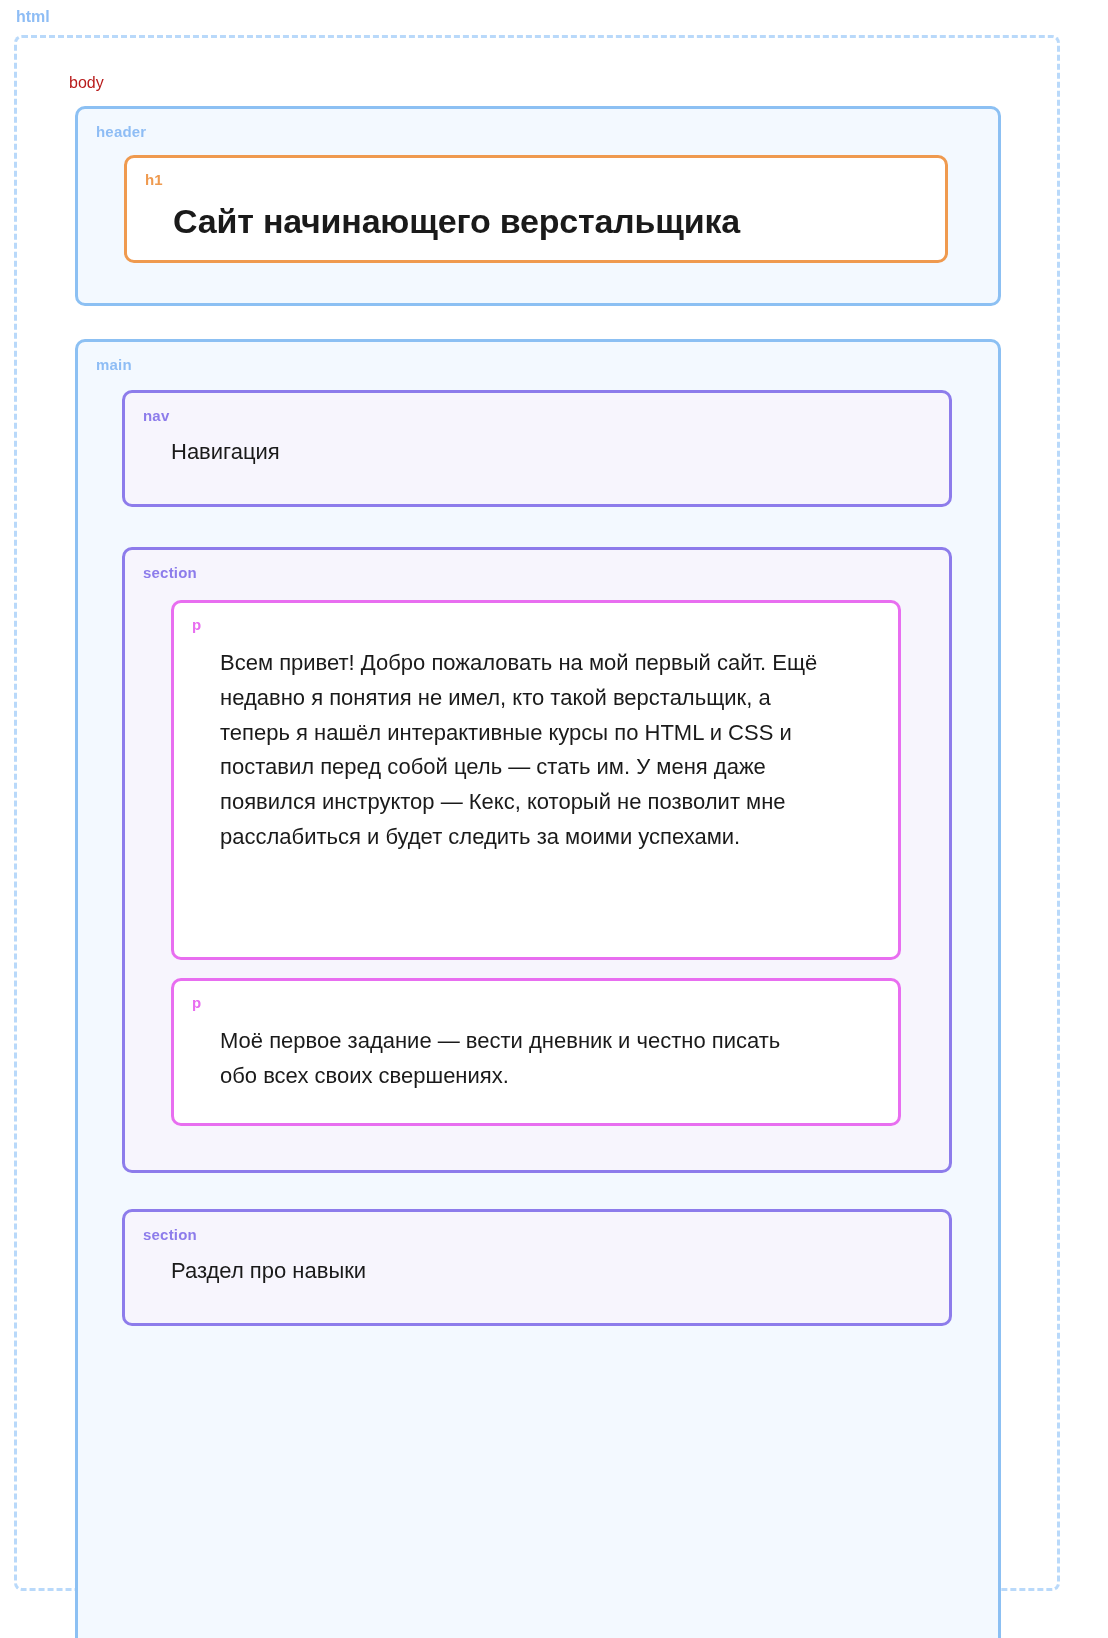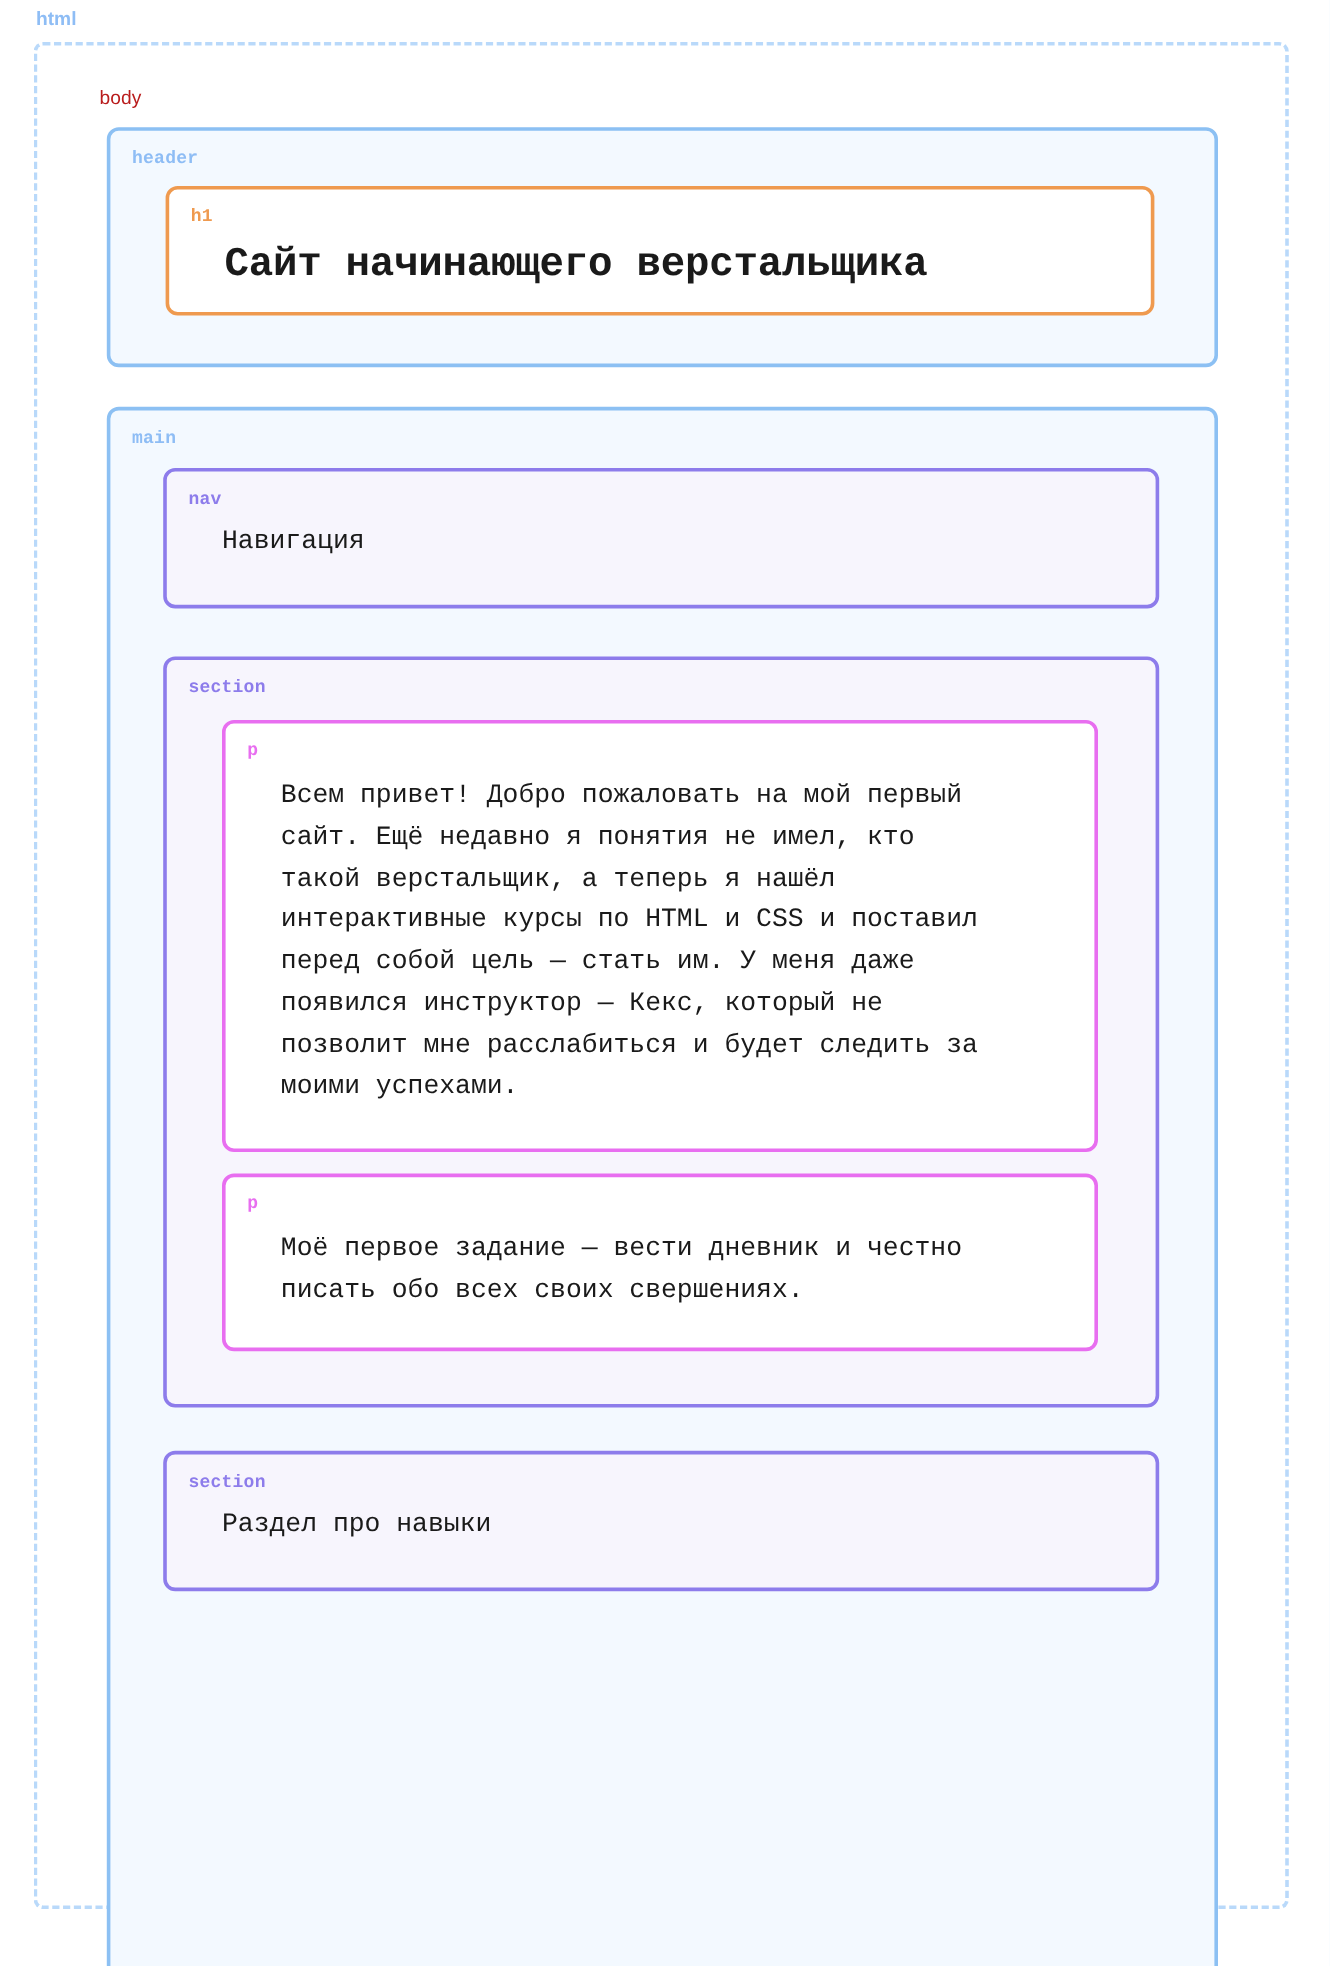--- a/index.html
+++ b/index.html
@@ -29,21 +29,21 @@
   }
   .content-text {
     font-size: 22px;
     line-height: 1.55;
     color: #1a1a1a;
   }
 
   
   .html-wrap {
     position: absolute;
-    left: 28px;
+    left: 14px;
     top: 8px;
     width: 1080px;
   }
   .html-label {
     color: #8ebdf5;
     font-weight: bold;
     font-size: 16px;
     margin-left: 2px;
     margin-bottom: 9px;
     display: block;
@@ -71,21 +71,20 @@
     margin-top: 14px;
   }
 
   
   .el-blue {
     border: 3px solid #8cc0f3;
     border-radius: 10px;
     background: #f3f9ff;
     margin: 0 34px 0 36px;
     padding: 14px 18px 20px 18px;
-    font-family: Liberation Mono, monospace;
   }
   .el-blue > .tag { color: #8ebdf5; }
 
   
   .el-purple {
     border: 3px solid #8d7ceb;
     border-radius: 10px;
     background: #f7f5fd;
     margin: 16px 28px 0 26px;
     padding: 14px 18px 20px 18px;

